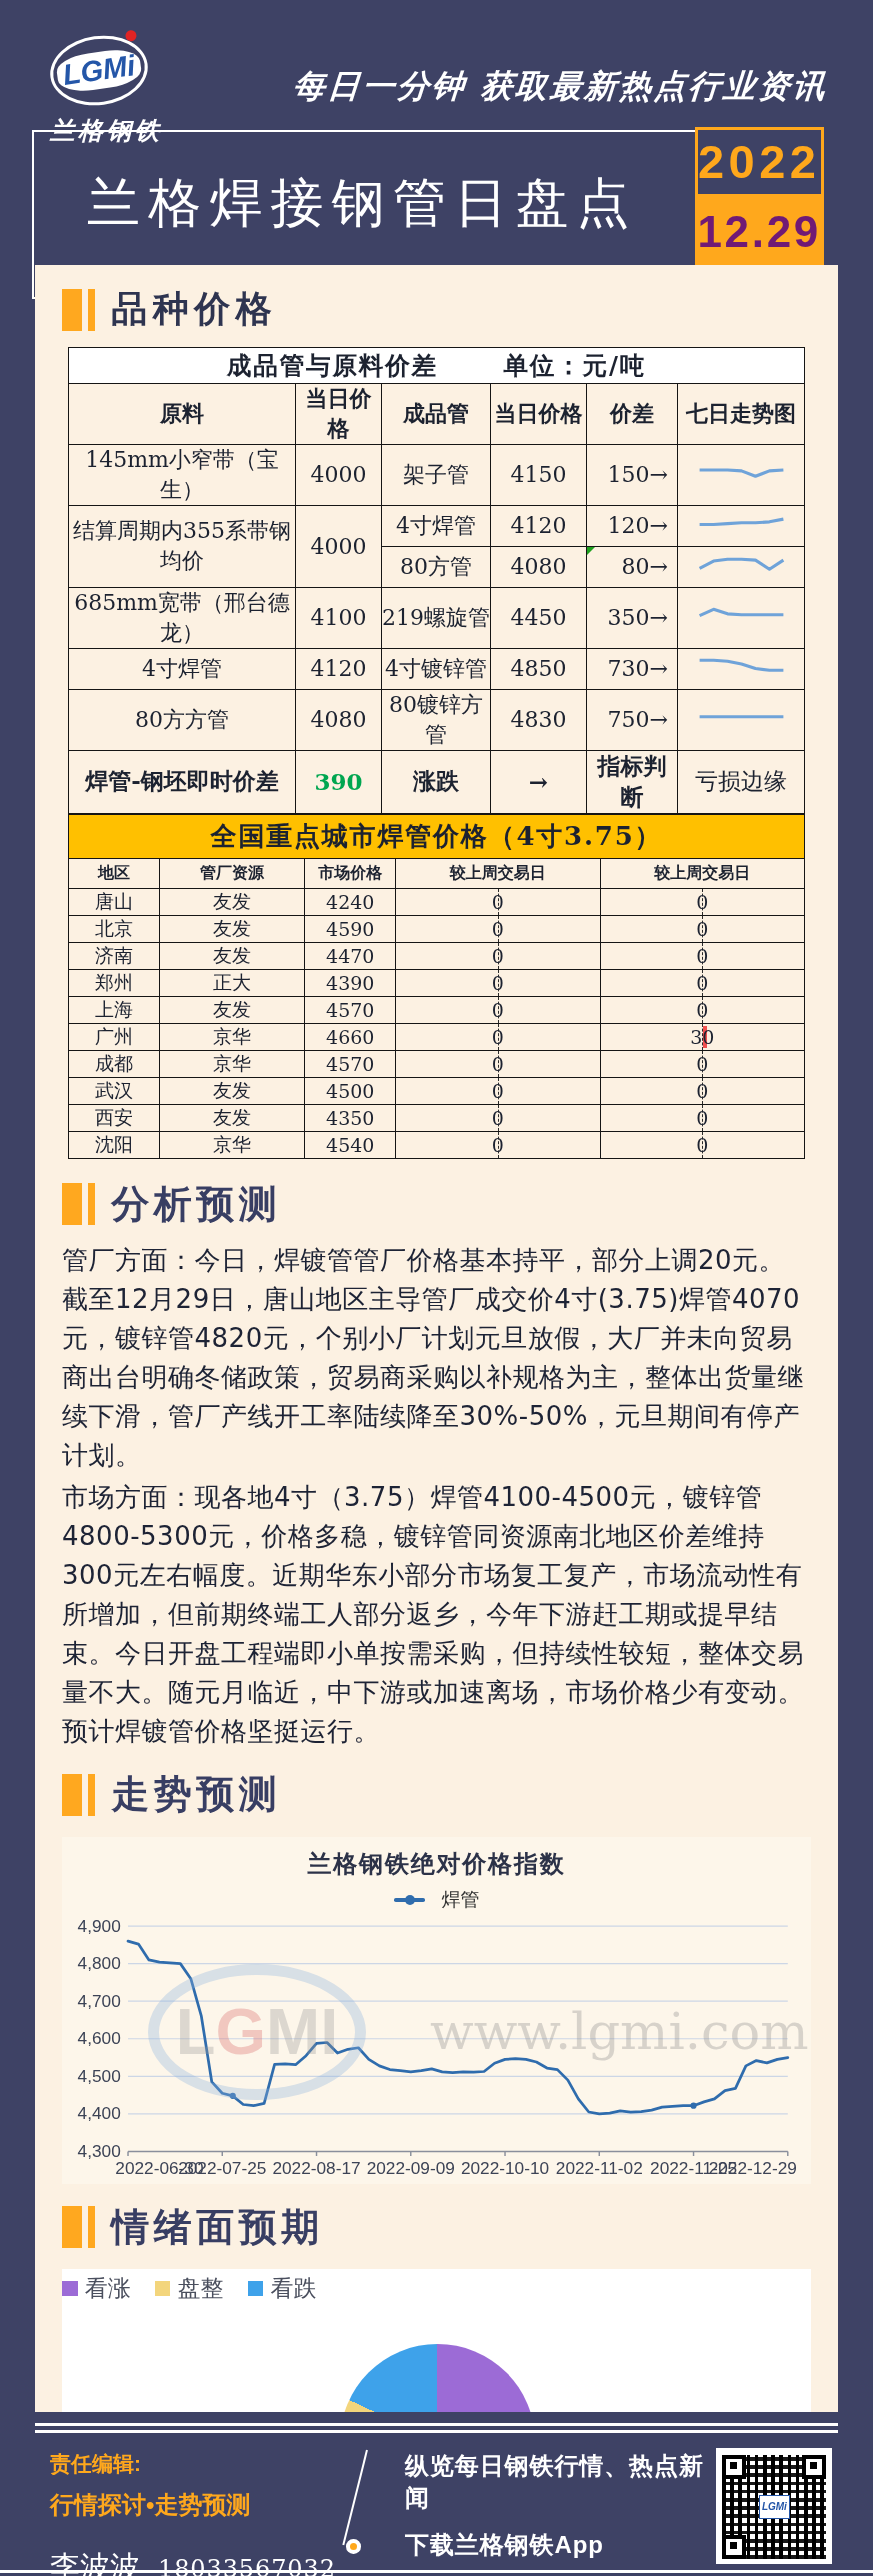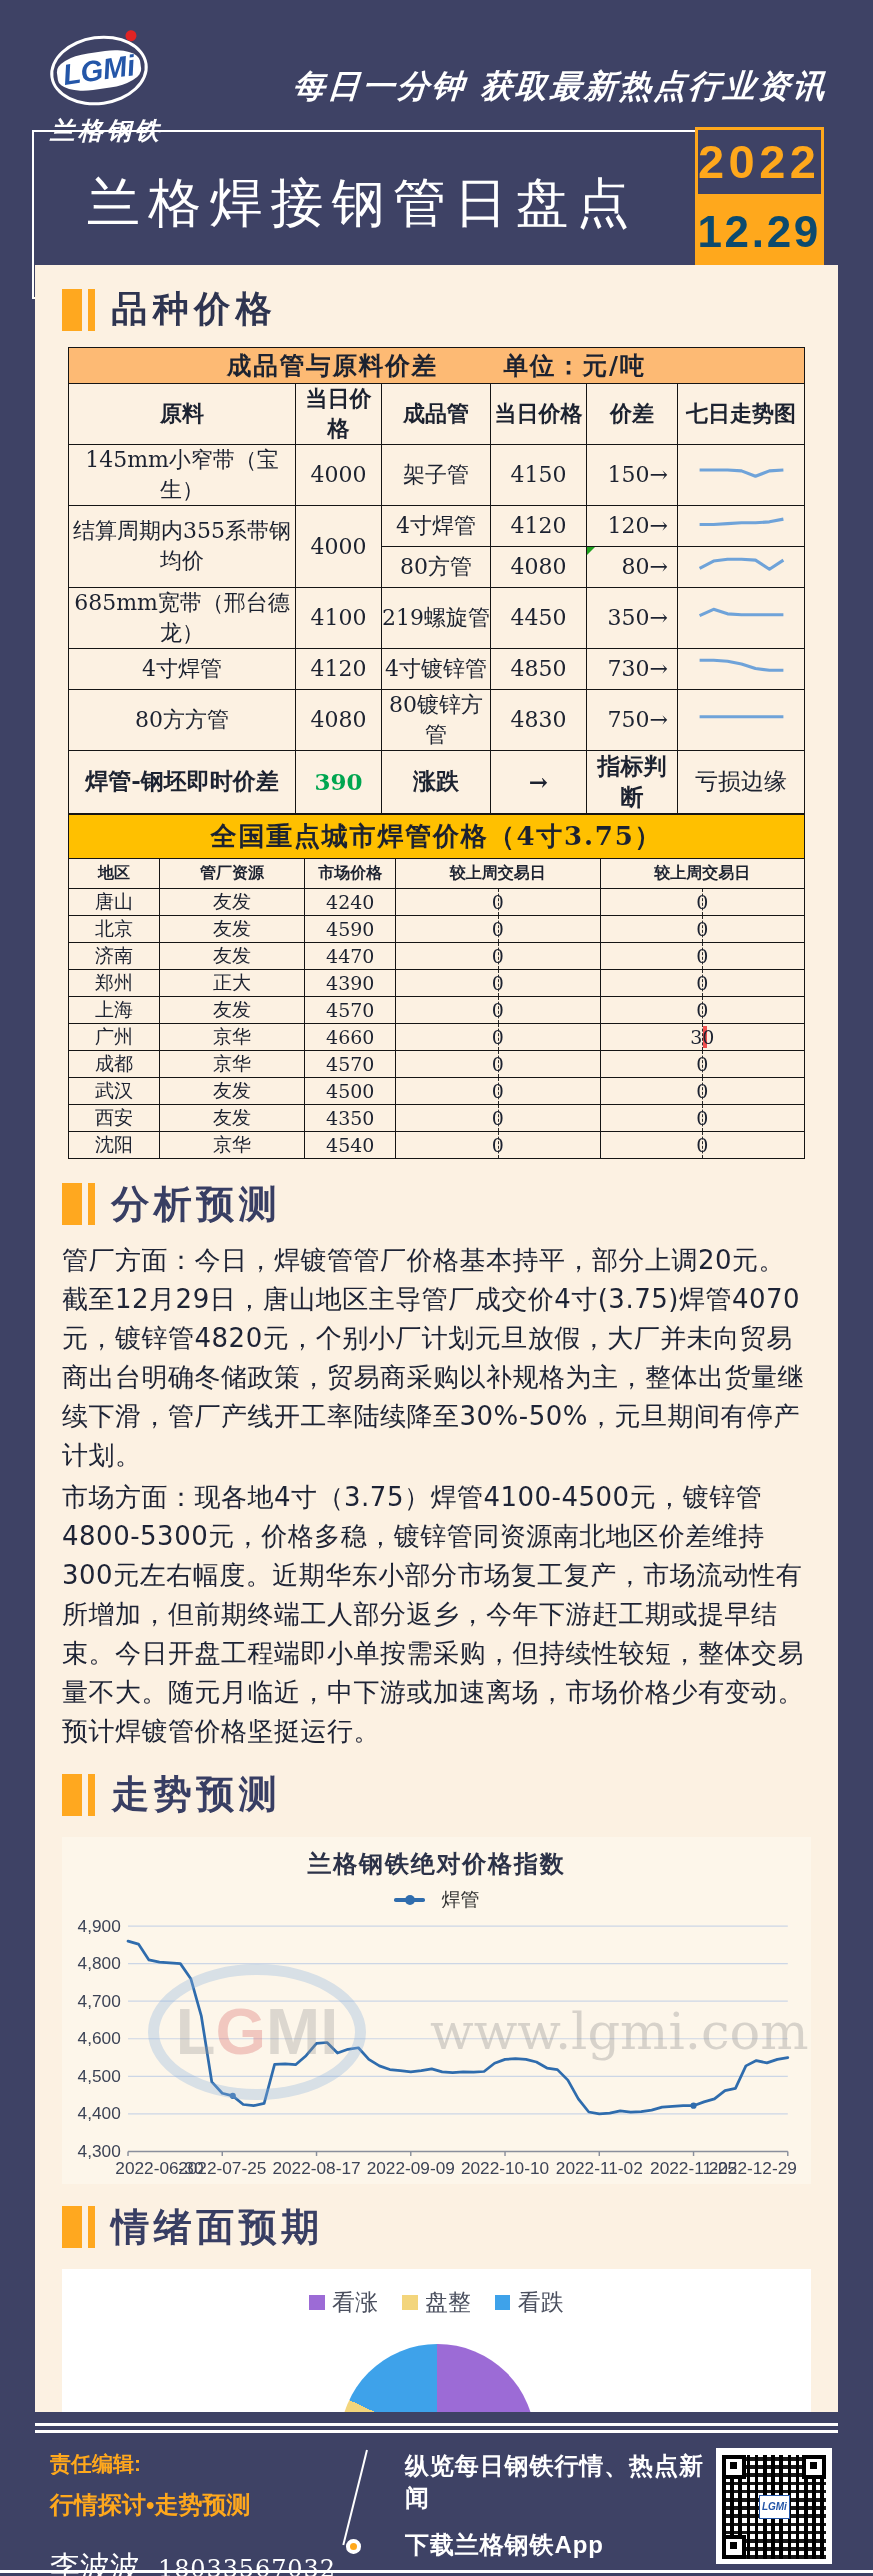--- a/index.html
+++ b/index.html
@@ -12,35 +12,35 @@
   .logo-ellipse { position: relative; width: 98px; height: 69px; border: 3.6px solid #fff; border-radius: 50%; transform: rotate(-8deg); display: flex; align-items: center; justify-content: center; }
   .logo-lgmi { font: italic 800 29px "Liberation Sans", sans-serif; color: #fff; text-shadow: 0 0 1.8px #fff; letter-spacing: 0; color:#2456a8; background:#fff; padding:1.8px 5.5px; border-radius:40%; }
   .logo-dot { position: absolute; top: -3.6px; right: 3.6px; width: 11px; height: 11px; background: #e02424; border-radius: 50%; }
   .logo-sub { margin-top: 9px; font: italic 700 24.6px "DejaVu Serif", serif; color: #fff; letter-spacing: 3.6px; text-align: center; }
   .tagline { position: absolute; left: 293px; top: 65px; font: italic 700 32px "DejaVu Serif", serif; color: #fff; letter-spacing: 2.7px; transform: skewX(-4deg); white-space: nowrap; }
 
   .banner { position: absolute; left: 32px; right: 50px; top: 130px; height: 169px; border: 2.7px solid #fff; }
   .banner-title { position: absolute; left: 53px; top: 36px; font: 500 53px "DejaVu Serif", serif; color: #fff; letter-spacing: 8.2px; white-space: nowrap; }
   .date-stack { position: absolute; right: -2.7px; top: -5.5px; width: 129px; height: 140px; }
   .year-box { height: 70px; border: 3.6px solid #ffa81c; display: flex; align-items: center; justify-content: center; font: 800 47px "Liberation Sans", sans-serif; color: #ffa81c; letter-spacing: 4.5px; background: #3e4265; }
-  .day-box { height: 70px; background: #ffa81c; display: flex; align-items: center; justify-content: center; font: 800 44px "Liberation Sans", sans-serif; color: #0c4a6e; letter-spacing: 2.7px; }
+  .day-box { height: 70px; background: #ffa81c; display: flex; align-items: center; justify-content: center; font: 800 44px "Liberation Sans", sans-serif; color: #701a75; letter-spacing: 2.7px; }
 
   
   .content { position: absolute; left: 35px; right: 35px; top: 265px; bottom: 164px; background: #fcf1e2; padding: 20px 27px 0 27px; overflow: hidden; }
 
   .sec-h { display: flex; align-items: center; margin-top: 0; }
   .sec-h .b1 { width: 20px; height: 42px; background: #ffa81f; margin-right: 5.5px; }
   .sec-h .b2 { width: 7.3px; height: 42px; background: #ffa81f; margin-right: 16.4px; }
   .sec-h .t-serif { font: 600 36px "DejaVu Serif", serif; color: #2e3450; letter-spacing: 5.5px; }
   .sec-h .t-bold { font: 900 38px "DejaVu Sans", sans-serif; color: #383e63; letter-spacing: 4.5px; }
 
   table { border-collapse: collapse; width: 737px; margin: 12.7px auto 0 auto; font-family: "DejaVu Serif", serif; color: #1c2230; }
   table.t2 { margin-top: 0; }
   td, th { border: 1.5px solid #151515; text-align: center; }
-  .band { background: #fdba74; font-weight: 700; font-size: 24.6px; height: 36px; letter-spacing: 1.8px; }
+  .band { background: #ffffff; font-weight: 700; font-size: 24.6px; height: 36px; letter-spacing: 1.8px; }
   .band .unit { margin-left: 55px; }
   .t1 .colhead td { font-weight: 700; font-size: 22px; height: 33px; }
   .t1 .r td { font-size: 22px; height: 41px; }
   .t1 .sum td { font-size: 23px; font-weight: 700; height: 43px; }
   .diff-cell { text-align: right; padding-right: 9px; white-space: nowrap; }
   .green { color: #00a650; }
   .spark { display: inline-block; width: 95px; height: 25.5px; }
   .green-corner { position: relative; }
   .green-corner::before { content: ''; position: absolute; left: 0; top: 0; border: 4.5px solid transparent; border-left-color: #1fa11f; border-top-color: #1fa11f; }
 
@@ -62,21 +62,21 @@
   .lg-line::after { content: ''; position: absolute; left: 11px; top: -3.6px; width: 10px; height: 10px; border-radius: 50%; background: #2f6cad; }
   .chart-legend .lg-label { font-size: 19px; color: #333; }
   #line-chart { display: block; margin: 3.6px auto 0 auto; }
   .watermark { position: absolute; left: 86px; top: 127px; display: flex; align-items: center; opacity: .33; pointer-events: none; }
   .wm-ellipse { width: 218px; height: 136px; border: 11px solid #8fb4de; border-radius: 50%; display: flex; align-items: center; justify-content: center; }
   .wm-lgmi { font: 800 65px "Liberation Sans", sans-serif; color: #9a9a9a; }
   .wm-lgmi .g { color: #d96a6a; }
   .wm-url { margin-left: 64px; font: 400 51px "DejaVu Serif", serif; color: #8c8c8c; }
 
   .pie-card { position: relative; margin-top: 16.4px; width: 100%; height: 298px; background: #ffffff; }
-  .pie-legend { display: flex; justify-content: center; gap: 24px; padding-top: 18px; }
+  .pie-legend { display: flex; gap: 24px; padding-top: 4px; }
   .pie-legend-item { display: flex; align-items: center; gap: 7.3px; font: 400 23px "DejaVu Sans", sans-serif; color: #4a4f5e; }
   .sw { width: 15.5px; height: 15.5px; }
   .pie { position: absolute; left: 50%; top: 75px; width: 195px; height: 195px; margin-left: -97px; border-radius: 50%; }
 
   
   .ftr { position: absolute; left: 0; right: 0; bottom: 0; height: 164px; background: #3e4265; padding-left: 6px; }
   .dlines { position: absolute; top: 11px; left: 35px; right: 35px; }
   .dlines div { height: 2.7px; background: #fff; margin-bottom: 4.5px; }
   .ftr-cols { position: absolute; left: 50px; right: 41px; top: 38px; bottom: 9px; display: flex; }
   .fcol-left { width: 296px; }

